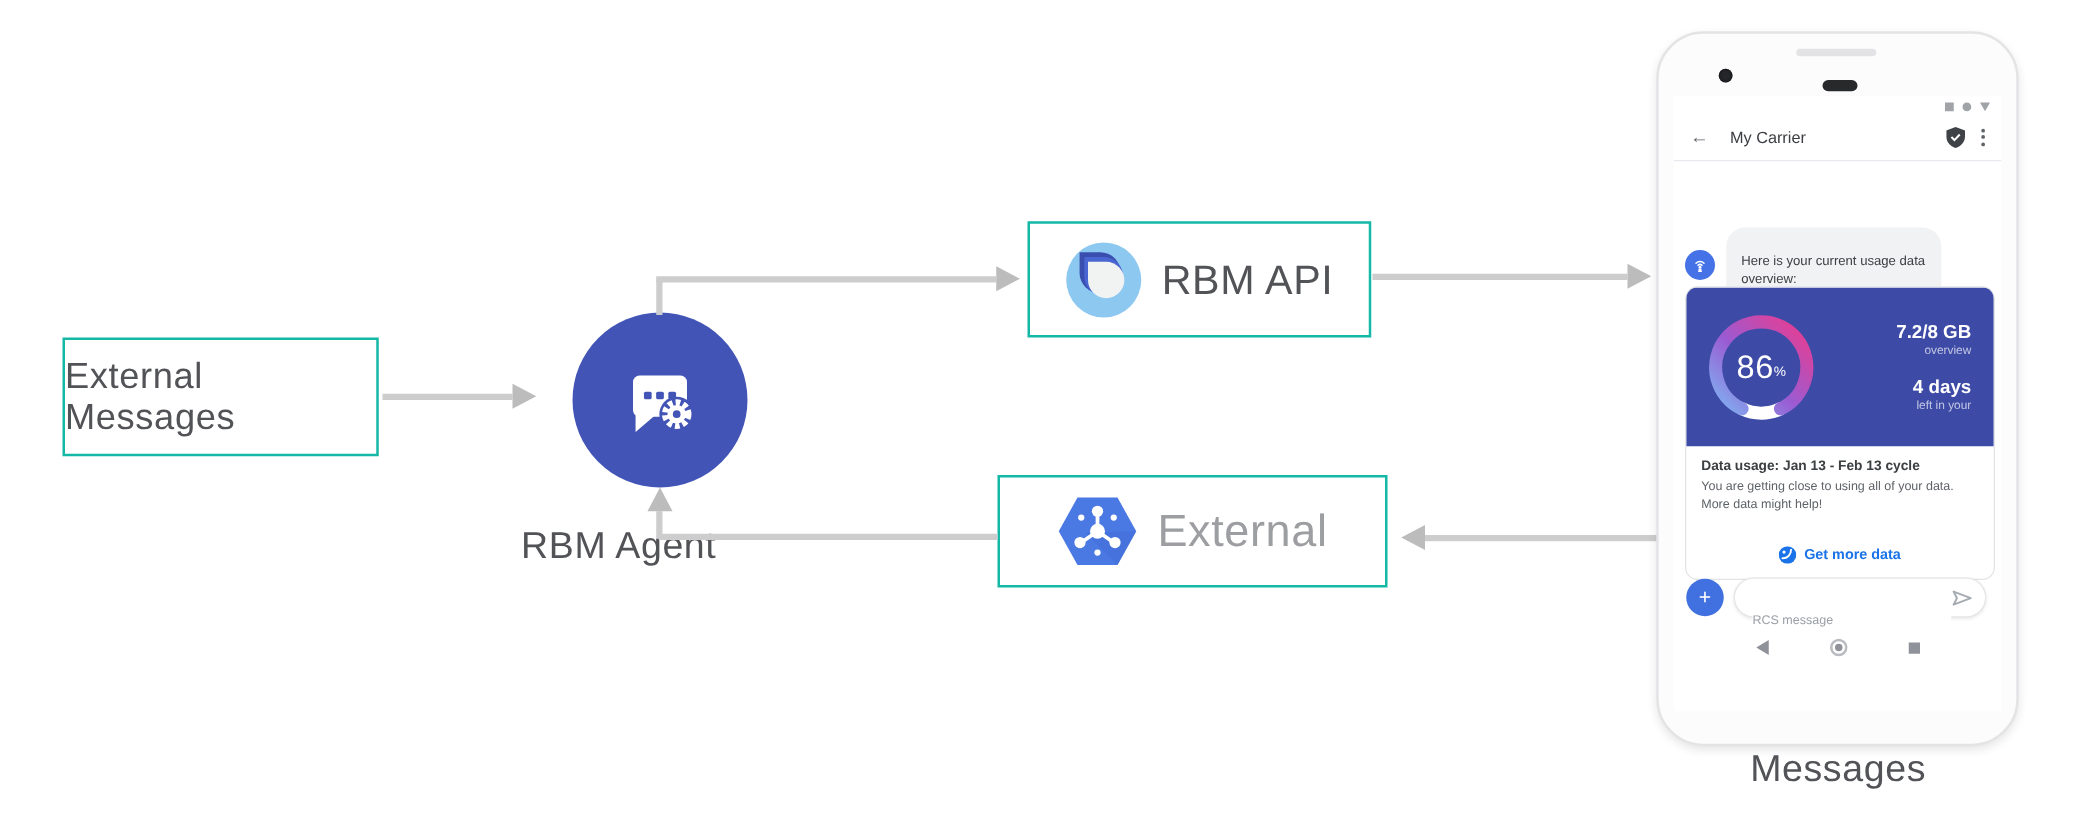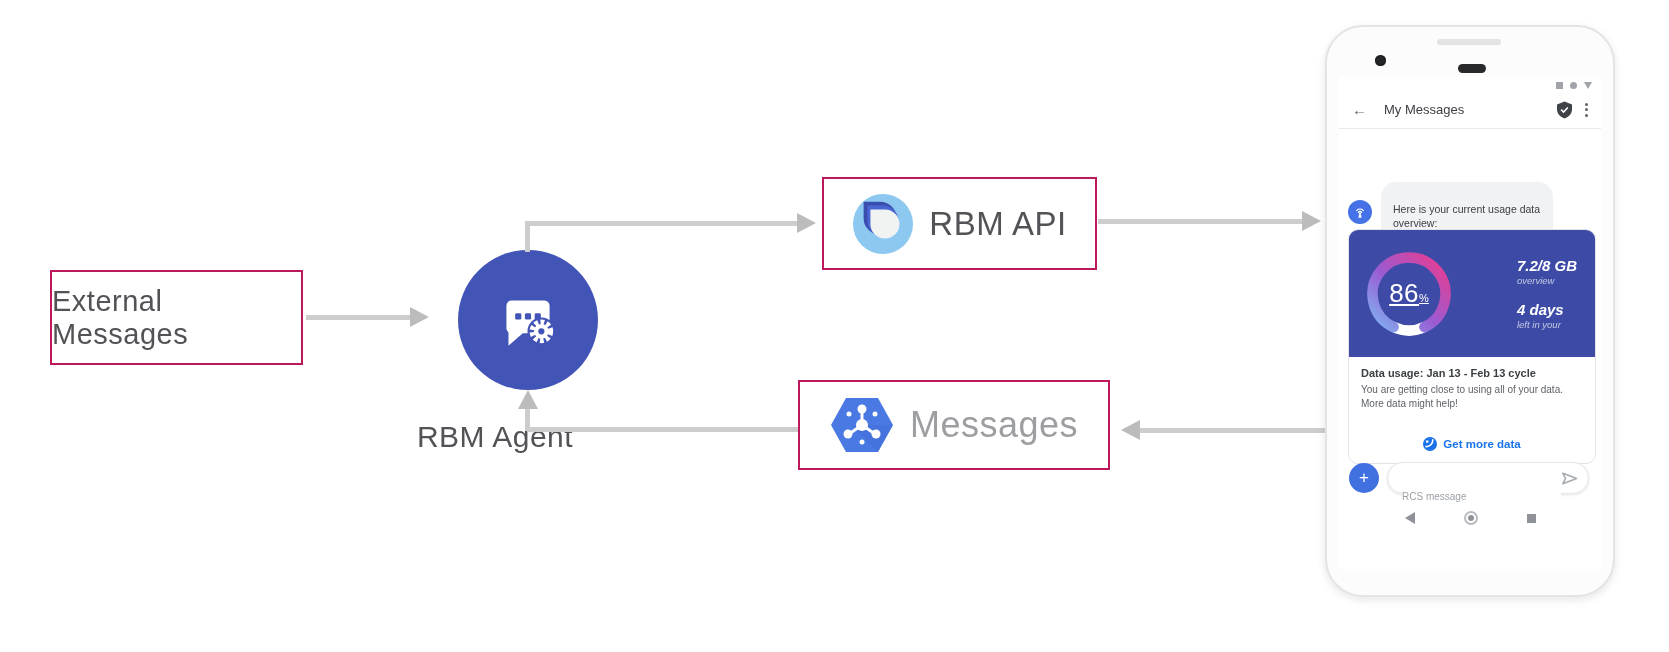--- a/index.html
+++ b/index.html
@@ -1,20 +1,20 @@
 <!DOCTYPE html>
 <html><head>
 <meta charset="utf-8">
 <style>
   * { margin:0; padding:0; box-sizing:border-box; }
   body { background:#fff; font-family:"Liberation Sans", sans-serif; }
   .stage { position:relative; width:1669px; height:652px; background:#fff; overflow:hidden; }
 
   
-  .dbox { position:absolute; background:#fff; border:2px solid #be185d; display:flex; align-items:center; justify-content:center; }
+  .dbox { position:absolute; background:#fff; border:2px solid #14b8a6; display:flex; align-items:center; justify-content:center; }
   .dlabel { font-weight:300; color:#525357; letter-spacing:.5px; }
   #box-ext { left:50px; top:270px; width:253px; height:95px; }
   #box-ext .dlabel { font-size:29px; }
   #box-api { left:822px; top:177px; width:275px; height:93px; gap:15px; }
   #box-api .dlabel { font-size:33px; }
   #box-webhook { left:798px; top:380px; width:312px; height:90px; gap:16px; }
   #box-webhook .dlabel { font-size:36px; color:#9d9ea1; }
 
   .floating-label { position:absolute; text-align:center; font-weight:300; color:#525357; letter-spacing:.5px; }
   #lbl-agent { left:395px; top:420px; width:200px; font-size:30px; }
@@ -48,24 +48,24 @@
   #hdr-right { margin-left:auto; display:flex; align-items:center; gap:13px; }
   #menu-dots { display:flex; flex-direction:column; gap:2.5px; }
   #menu-dots i { width:3px; height:3px; border-radius:50%; background:#5f6368; }
 
   #avatar { position:absolute; left:9px; top:123px; width:24px; height:24px; border-radius:50%; background:#4573e7; display:flex; align-items:center; justify-content:center; }
   #bubble { position:absolute; left:42px; top:105px; width:172px; background:#f0f2f4; border-radius:15px; padding:20px 12px; font-size:10.5px; line-height:1.35; color:#3c4043; }
 
   #rich-card { position:absolute; left:9px; top:152px; width:248px; border:1px solid #e1e3e6; border-radius:10px; background:#fff; overflow:hidden; }
   #hero { height:127px; background:#3d4ba6; display:flex; align-items:center; padding:0 10px 0 12px; }
   #gauge-wrap { position:relative; width:96px; height:96px; flex-shrink:0; }
-  #gauge-label { position:absolute; inset:0; display:flex; align-items:center; justify-content:center; color:#fff;text-decoration:underline; }
+  #gauge-label { position:absolute; inset:0; display:flex; align-items:center; justify-content:center; color:#fff; }
   #gauge-label .big { font-size:26px; font-weight:300; letter-spacing:.5px; }
   #gauge-label .small { font-size:11px; margin-top:9px; }
-  #hero-stats { margin-left:auto; text-align:left; color:#fff; padding-right:8px;font-style:italic; }
+  #hero-stats { margin-left:auto; text-align:right; color:#fff; padding-right:8px; }
   .stat-v { font-size:15px; font-weight:bold; }
   .stat-s { font-size:9.5px; color:rgba(255,255,255,.68); margin-top:1px; }
   .stat-gap { height:15px; }
   #card-body { padding:10px 12px 12px; }
   #card-title { font-size:11px; font-weight:bold; color:#3c4043; }
   #card-text { font-size:10px; color:#5f6368; line-height:1.4; margin-top:4px; }
   #card-action { margin-top:26px; display:flex; align-items:center; justify-content:center; gap:6px; cursor:pointer; }
   #card-action span { font-size:11.5px; font-weight:600; color:#1a73e8; }
 
   #compose { position:absolute; left:10px; right:12px; top:385px; display:flex; align-items:center; gap:8px; }
@@ -142,21 +142,21 @@
         <line x1="32" y1="28" x2="45" y2="37"></line>
       </g>
       <circle cx="32" cy="28" r="6" fill="#fff"></circle>
       <circle cx="32" cy="12" r="4.5" fill="#fff"></circle>
       <circle cx="18" cy="37" r="4.5" fill="#fff"></circle>
       <circle cx="46" cy="37" r="4.5" fill="#fff"></circle>
       <circle cx="19" cy="17" r="2.5" fill="#fff"></circle>
       <circle cx="45" cy="17" r="2.5" fill="#fff"></circle>
       <circle cx="32" cy="45" r="2.5" fill="#fff"></circle>
     </svg>
-    <span class="dlabel">Messages</span>
+    <span class="dlabel">External</span>
   </div>
 
   <div class="aline" style="left:527px; top:427px; width:271px; height:5px;"></div>
   <div class="aline" style="left:525px; top:409px; width:5px; height:22px;"></div>
   <div class="ah ah-up" style="left:518px; top:390px;"></div>
 
   <div id="phone">
     <div id="cam"></div>
     <div id="speaker"></div>
     <div id="earpiece"></div>
@@ -164,21 +164,21 @@
     <div id="screen">
 
       <div id="statusbar">
         <i class="st-square"></i>
         <i class="st-dot"></i>
         <i class="st-tri"></i>
       </div>
 
       <div id="app-header">
         <span id="back-arrow">←</span>
-        <span id="app-title">My Messages</span>
+        <span id="app-title">My Carrier</span>
         <div id="hdr-right">
           <svg width="15" height="18" viewBox="0 0 16 18">
             <path d="M8 0 L16 3 V8.2 C16 12.8 12.7 16.4 8 18 C3.3 16.4 0 12.8 0 8.2 V3 Z" fill="#3f4347"></path>
             <polyline points="4.4,8.6 7,11.2 11.5,6.4" fill="none" stroke="#fff" stroke-width="1.7"></polyline>
           </svg>
           <div id="menu-dots">
               <i></i>
               <i></i>
               <i></i>
             </div>
@@ -250,14 +250,15 @@
 
       <div id="navbar">
         <i class="nav-back"></i>
         <i class="nav-home"></i>
         <i class="nav-recent"></i>
       </div>
 
     </div>
   </div>
 
+  <div class="floating-label" id="lbl-messages">Messages</div>
 
 </div>
 
 </body></html>

